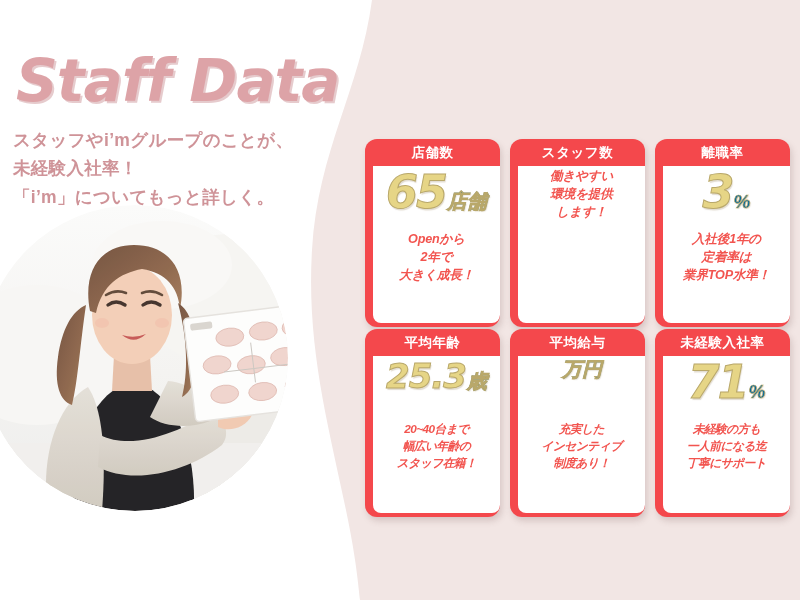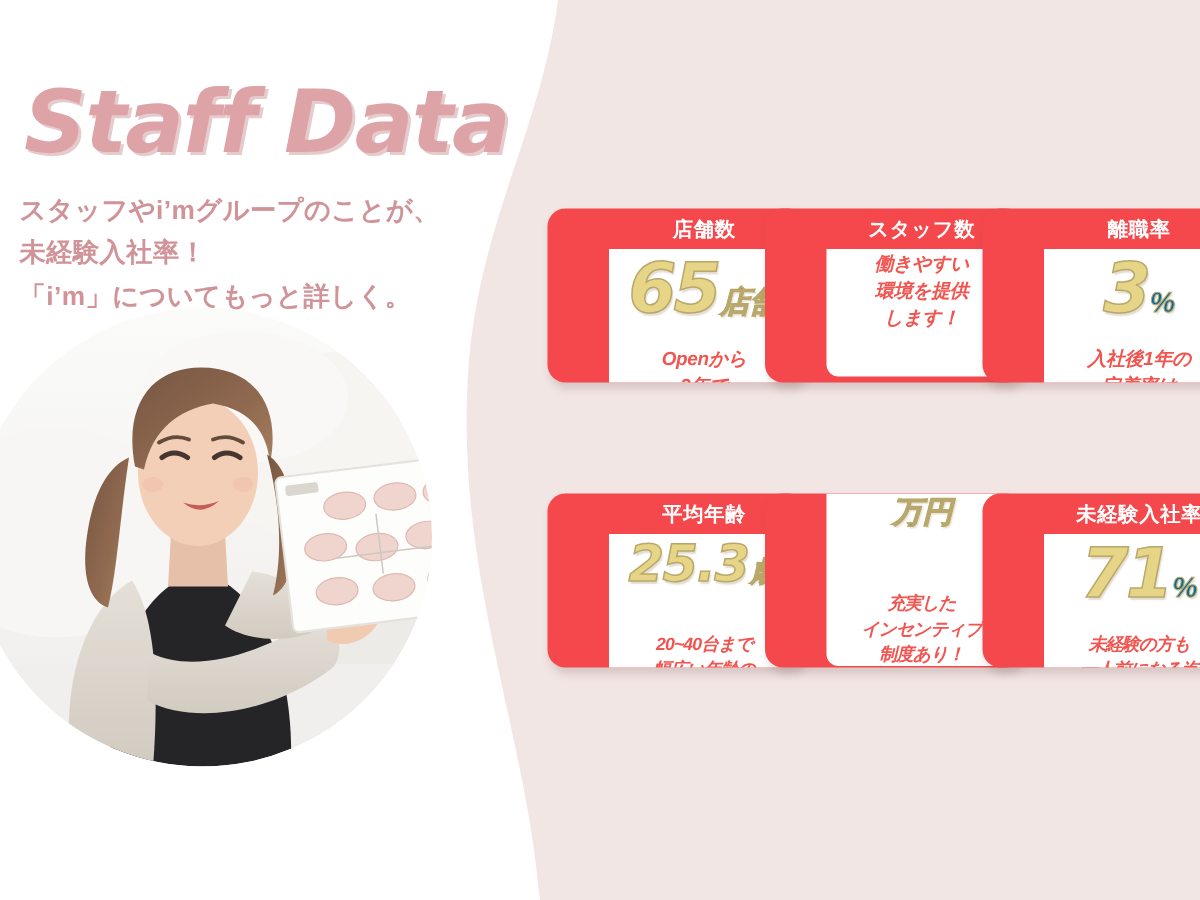--- a/index.html
+++ b/index.html
@@ -46,27 +46,27 @@
   
   .cards{
     position:absolute;left:365px;top:139px;
     width:425px;
     display:grid;
     grid-template-columns:repeat(3,135px);
     grid-auto-rows:164px;
     column-gap:10px;row-gap:26px;
   }
   .card{
-    width:135px;height:116px;
+    width:135px;height:188px;
     background:#f4484c;
     border-radius:12px;
     box-shadow:2px 4px 6px rgba(120,80,80,.22);
     overflow:hidden;
     position:relative;
-    display:flex;flex-direction:column;align-items:center;padding-left:37px;
+    display:flex;flex-direction:column;align-items:flex-end;
   }
   .card-head{
     height:27px;width:100%;
     display:flex;align-items:center;justify-content:center;
     color:#ffffff;font-weight:bold;font-size:13.5px;letter-spacing:.5px;
     flex:none;
   }
   .card-body{
     width:127px;
     flex:1;
@@ -248,20 +248,21 @@
           <span class="num sm">25.3</span>
           <span class="unit">歳</span>
         </div>
         <div class="desc tight">20~40台まで
 幅広い年齢の
 スタッフ在籍！</div>
       </div>
     </div>
 
     <div class="card">
+      <div class="card-head">平均給与</div>
       <div class="card-body">
         <div class="figure">
           <span class="unit">万円</span>
         </div>
         <div class="desc tight">充実した
 インセンティブ
 制度あり！</div>
       </div>
     </div>
 

